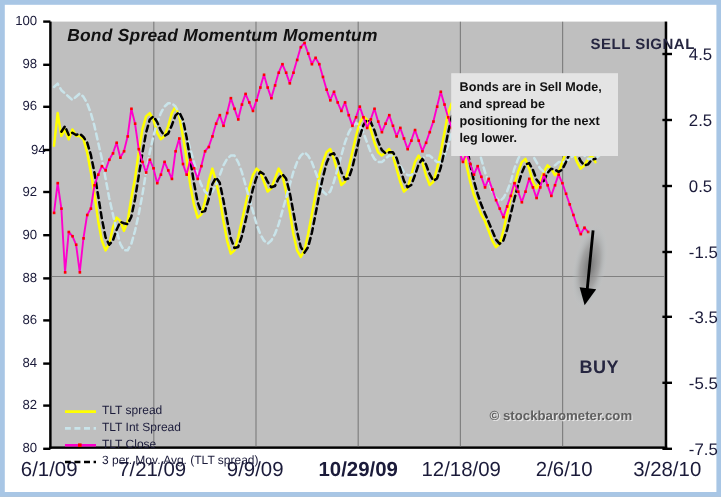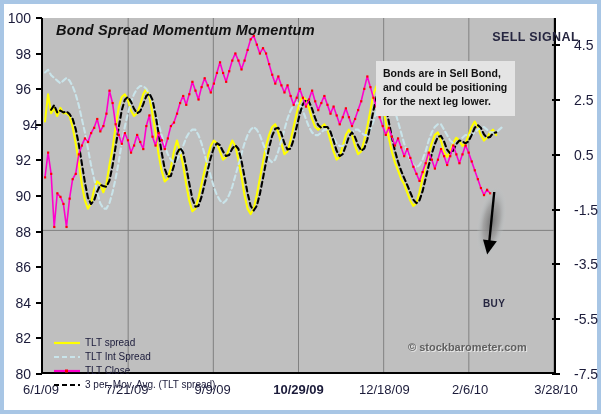--- a/index.html
+++ b/index.html
@@ -17,51 +17,51 @@
     background:#bfbfbf;
     border-left:2px solid #000;
     border-bottom:2px solid #000;
     border-right:2px solid #000;
     box-sizing:border-box;
   }
   .plot-svg{position:absolute;left:0;top:0;width:100%;height:100%;}
   .ytick-left{
     position:absolute;right:100%;margin-right:6px;
     transform:translateY(-50%);
-    font-size:14px;color:#1b1b3a;white-space:nowrap;
+    font-size:11px;color:#1b1b3a;white-space:nowrap;
   }
   .ytick-right{
     position:absolute;left:100%;margin-left:7px;
     transform:translateY(-50%);
     font-size:14px;color:#1b1b3a;white-space:nowrap;
   }
   .xtick{
     position:absolute;top:378px;transform:translateX(-50%);
-    font-size:13px;color:#1b1b3a;white-space:nowrap;
+    font-size:17px;color:#1b1b3a;white-space:nowrap;
   }
   .chart-title{
     position:absolute;left:52px;top:18px;
     font-size:14.5px;font-weight:bold;font-style:italic;
     color:#111;letter-spacing:.2px;white-space:nowrap;
   }
   .sell-signal{
     position:absolute;right:18px;top:26px;
     font-size:12.5px;font-weight:bold;color:#262640;
     letter-spacing:.4px;
   }
   .callout{
     position:absolute;left:372px;top:57px;width:139px;
     background:#e4e4e4;
     padding:6px 7px 7px 7px;
     font-size:10.5px;font-weight:bold;color:#111;line-height:1.33;
     box-sizing:border-box;
   }
   .buy-label{
     position:absolute;left:479px;top:294px;
-    font-size:10px;font-weight:bold;color:#262640;letter-spacing:.4px;
+    font-size:15px;font-weight:bold;color:#262640;letter-spacing:.4px;
   }
   .watermark{
     position:absolute;left:404px;top:337px;
     font-size:11px;font-weight:bold;color:#5f5f5f;
     text-shadow:1px 1px 0 #e9e9e9;white-space:nowrap;
   }
   .legend{
     position:absolute;left:50px;top:332px;
     font-size:10px;color:#1b1b3a;
   }
@@ -295,21 +295,21 @@
       <div class="xtick" style="left: 208.667px;">9/9/09</div>
       <div class="xtick" style="left: 294.5px; font-weight: bold;">10/29/09</div>
       <div class="xtick" style="left: 380.333px;">12/18/09</div>
       <div class="xtick" style="left: 466.167px;">2/6/10</div>
       <div class="xtick" style="left: 552px;">3/28/10</div>
     </div>
 
   <div class="chart-title">Bond Spread Momentum Momentum</div>
   <div class="sell-signal">SELL SIGNAL</div>
 
-  <div class="callout">Bonds are in Sell Bond, and could be positioning for the next leg lower.</div>
+  <div class="callout">Bonds are in Sell Mode, and spread be positioning for the next leg lower.</div>
 
   <div class="buy-label">BUY</div>
   <div class="watermark">© stockbarometer.com</div>
 
   <div class="legend" id="legend">
       <div class="legend-row">
         <span class="legend-swatch">
           <svg width="26" height="10">
             <line x1="0" y1="5" x2="26" y2="5" stroke="#ffff00" stroke-width="2.2"></line>
           </svg>

